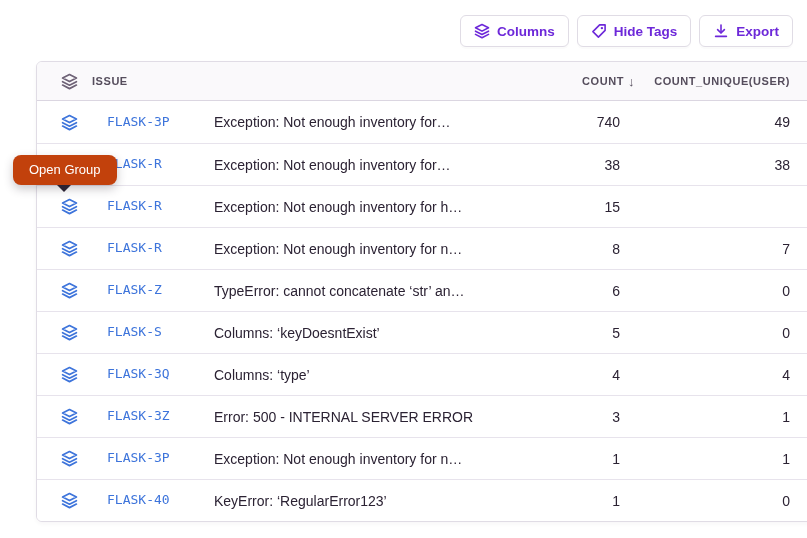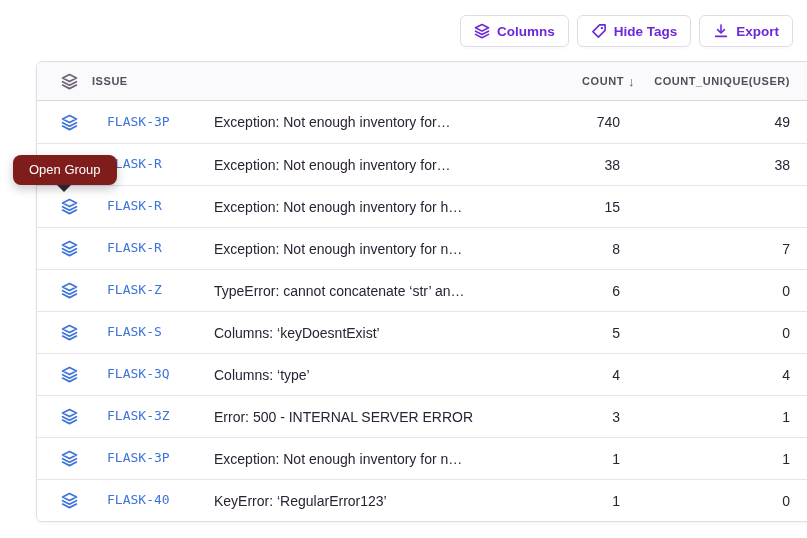--- a/index.html
+++ b/index.html
@@ -37,21 +37,21 @@
     color:#3D74DB; text-decoration:none; cursor:pointer; }
   .cell-msg { font-size:14px; color:#2B2233; white-space:nowrap; overflow:hidden; }
   .cell-num { font-size:14px; text-align:right; }
   .cell-count { padding-right:15px; }
   .cell-unique { padding-right:25px; }
 
   .header-layers { color:#6E6276; display:flex; }
 
   
   .tooltip { position:absolute; left:13px; top:155px; z-index:10;
-    background:#7f1d1d; color:#ffffff; font-size:13px; font-weight:400;
+    background:#c2410c; color:#ffffff; font-size:13px; font-weight:400;
     padding:7px 16px 8px 16px; border-radius:8px;
     box-shadow:0 4px 10px rgba(43,34,51,0.25); }
   .tooltip::after { content:""; position:absolute; left:44px; top:100%;
     border:7px solid transparent; border-top-color:#2B2233; border-bottom:none; }
 </style>
 </head>
 <body>
 
 <svg width="0" height="0" style="position:absolute">
   <defs>

